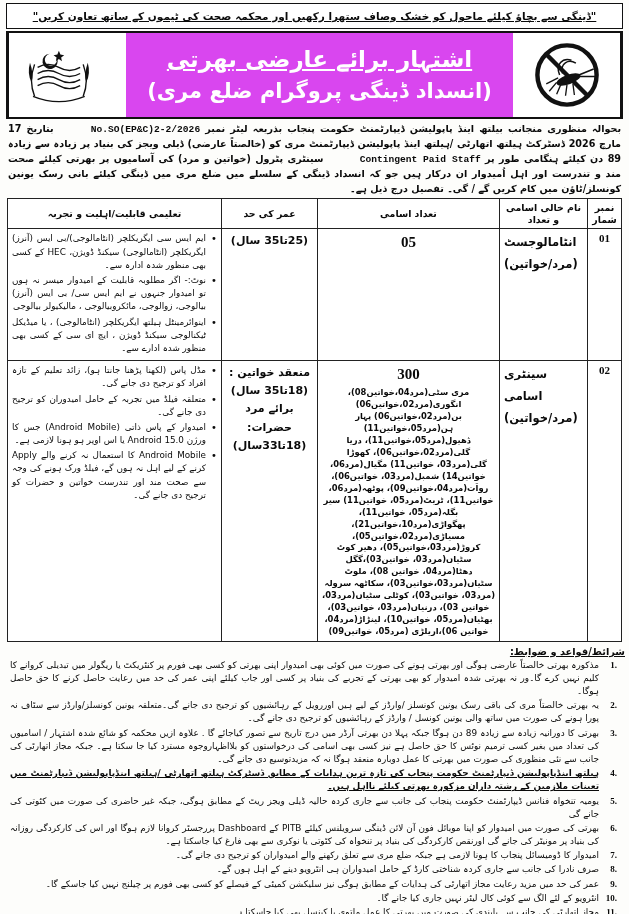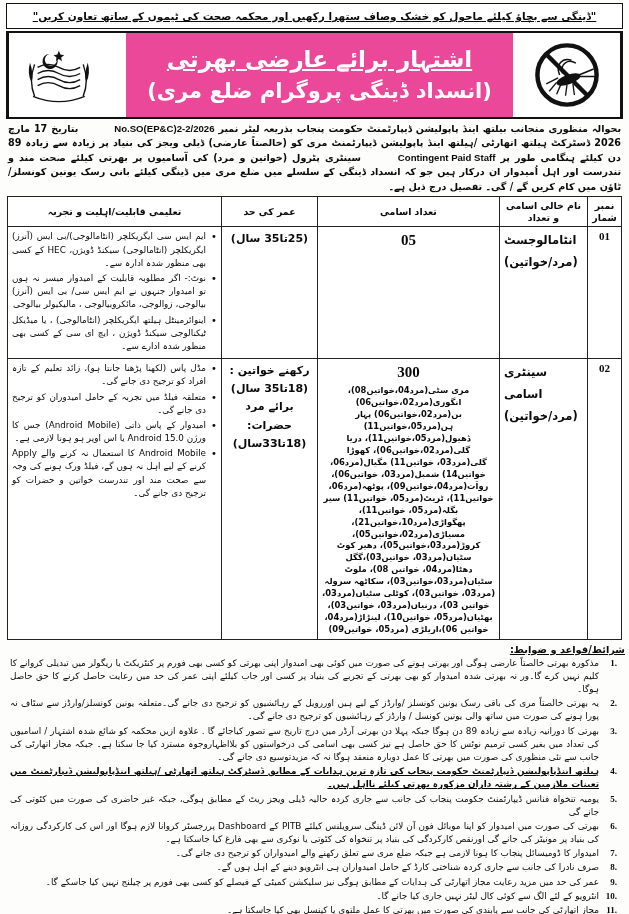--- a/index.html
+++ b/index.html
@@ -39,39 +39,39 @@
     height: 88px;
     display: flex; align-items: stretch;
     background: #fff;
     position: relative;
   }
   .crest-cell {
     width: 118px; display:flex; align-items:center; justify-content:center;
     border-left: 1px solid #111;
   }
   .title-cell {
-    flex: 1; background: #ec4899; color: #fff;
+    flex: 1; background: #d946ef; color: #fff;
     display: flex; flex-direction: column; align-items: center; justify-content: center;
     padding: 2px 6px; gap: 7px;
   }
   .title-main { font-size: 23px; font-weight: bold; line-height: 1.12; text-decoration: underline; }
   .title-sub  { font-size: 21px; font-weight: bold; line-height: 1.12; }
   .mosquito-cell {
     width: 108px; display:flex; align-items:center; justify-content:center;
     border-right: 1px solid #111;
   }
 
   
   .intro {
     margin: 3px 4px 2px 4px;
     font-size: 9.6px; line-height: 1.5; font-weight: 600;
     text-align: justify; text-align-last: right;
   }
   .intro .u { }
-  .ltr { direction: ltr; unicode-bidi: embed; display:inline-block; font-family:Liberation Sans, sans-serif;margin-left:32px; }
+  .ltr { direction: ltr; unicode-bidi: embed; display:inline-block; font-family:Liberation Mono, monospace;margin-left:32px; }
 
   
   table.jobs {
     width: calc(100% - 6px); margin: 2px 3px;
     border-collapse: collapse; background: #fff;
     table-layout: fixed;
   }
   table.jobs th, table.jobs td {
     border: 1px solid #222; vertical-align: top; padding: 3px 4px;
   }
@@ -209,21 +209,21 @@
         <td class="sr">02</td>
         <td class="title rtl">
           <div>سینٹری اسامی</div>
           <div>(مرد/خواتین)</div>
         </td>
         <td class="count rtl">
           <span class="big">300</span>
           <span>مری سٹی(مرد04،خواتین08)، انگوری(مرد02،خواتین06) بن(مرد02،خواتین06) پہار ہن(مرد05،خواتین11) ڈھیول(مرد05،خواتین11)، دریا گلی(مرد02،خواتین06)، کھوڑا گلی(مرد03، خواتین11) مگیال(مرد06، خواتین14) شمبل(مرد03، خواتین06)، رواَت(مرد04،خواتین09)، پوٹھہ(مرد06، خواتین11)، ٹریٹ(مرد05، خواتین11) سیر بگلہ(مرد05، خواتین11)، پھگواڑی(مرد10،خواتین21)، مسیاڑی(مرد02،خواتین05)، کروڑ(مرد03،خواتین05)، دھیر کوٹ سٹیاں(مرد03، خواتین03)،گگل دھٹا(مرد04، خواتین 08)، ملوٹ سٹیاں(مرد03،خواتین03)، سکاٹھہ سرولہ (مرد03، خواتین03)، کوٹلی سٹیاں(مرد03، خواتین 03)، درنیاں(مرد03، خواتین03)، بھٹیاں(مرد05، خواتین10)، لینڑاڑ(مرد04، خواتین 06)،اریلڑی (مرد05، خواتین09)</span>
         </td>
         <td class="age rtl">
-          <div>رکھنے خواتین :</div>
+          <div>منعقد خواتین :</div>
           <div>(18تا35 سال)</div>
           <div>برائے مرد</div>
           <div>حضرات:</div>
           <div>(18تا33سال)</div>
         </td>
         <td class="edu rtl">
           <ul class="bullets">
             <li>مڈل پاس (لکھنا پڑھنا جانتا ہو)، زائد تعلیم کے تازہ افراد کو ترجیح دی جانے گی۔</li>
             <li>متعلقہ  فیلڈ میں تجربہ کے حامل امیدوران کو ترجیح دی جانے گی۔</li>
             <li>امیدوار کے پاس ذاتی (Android Mobile) جس کا ورژن Android 15.0 یا اس اوپر ہو ہونا لازمی ہے۔</li>

